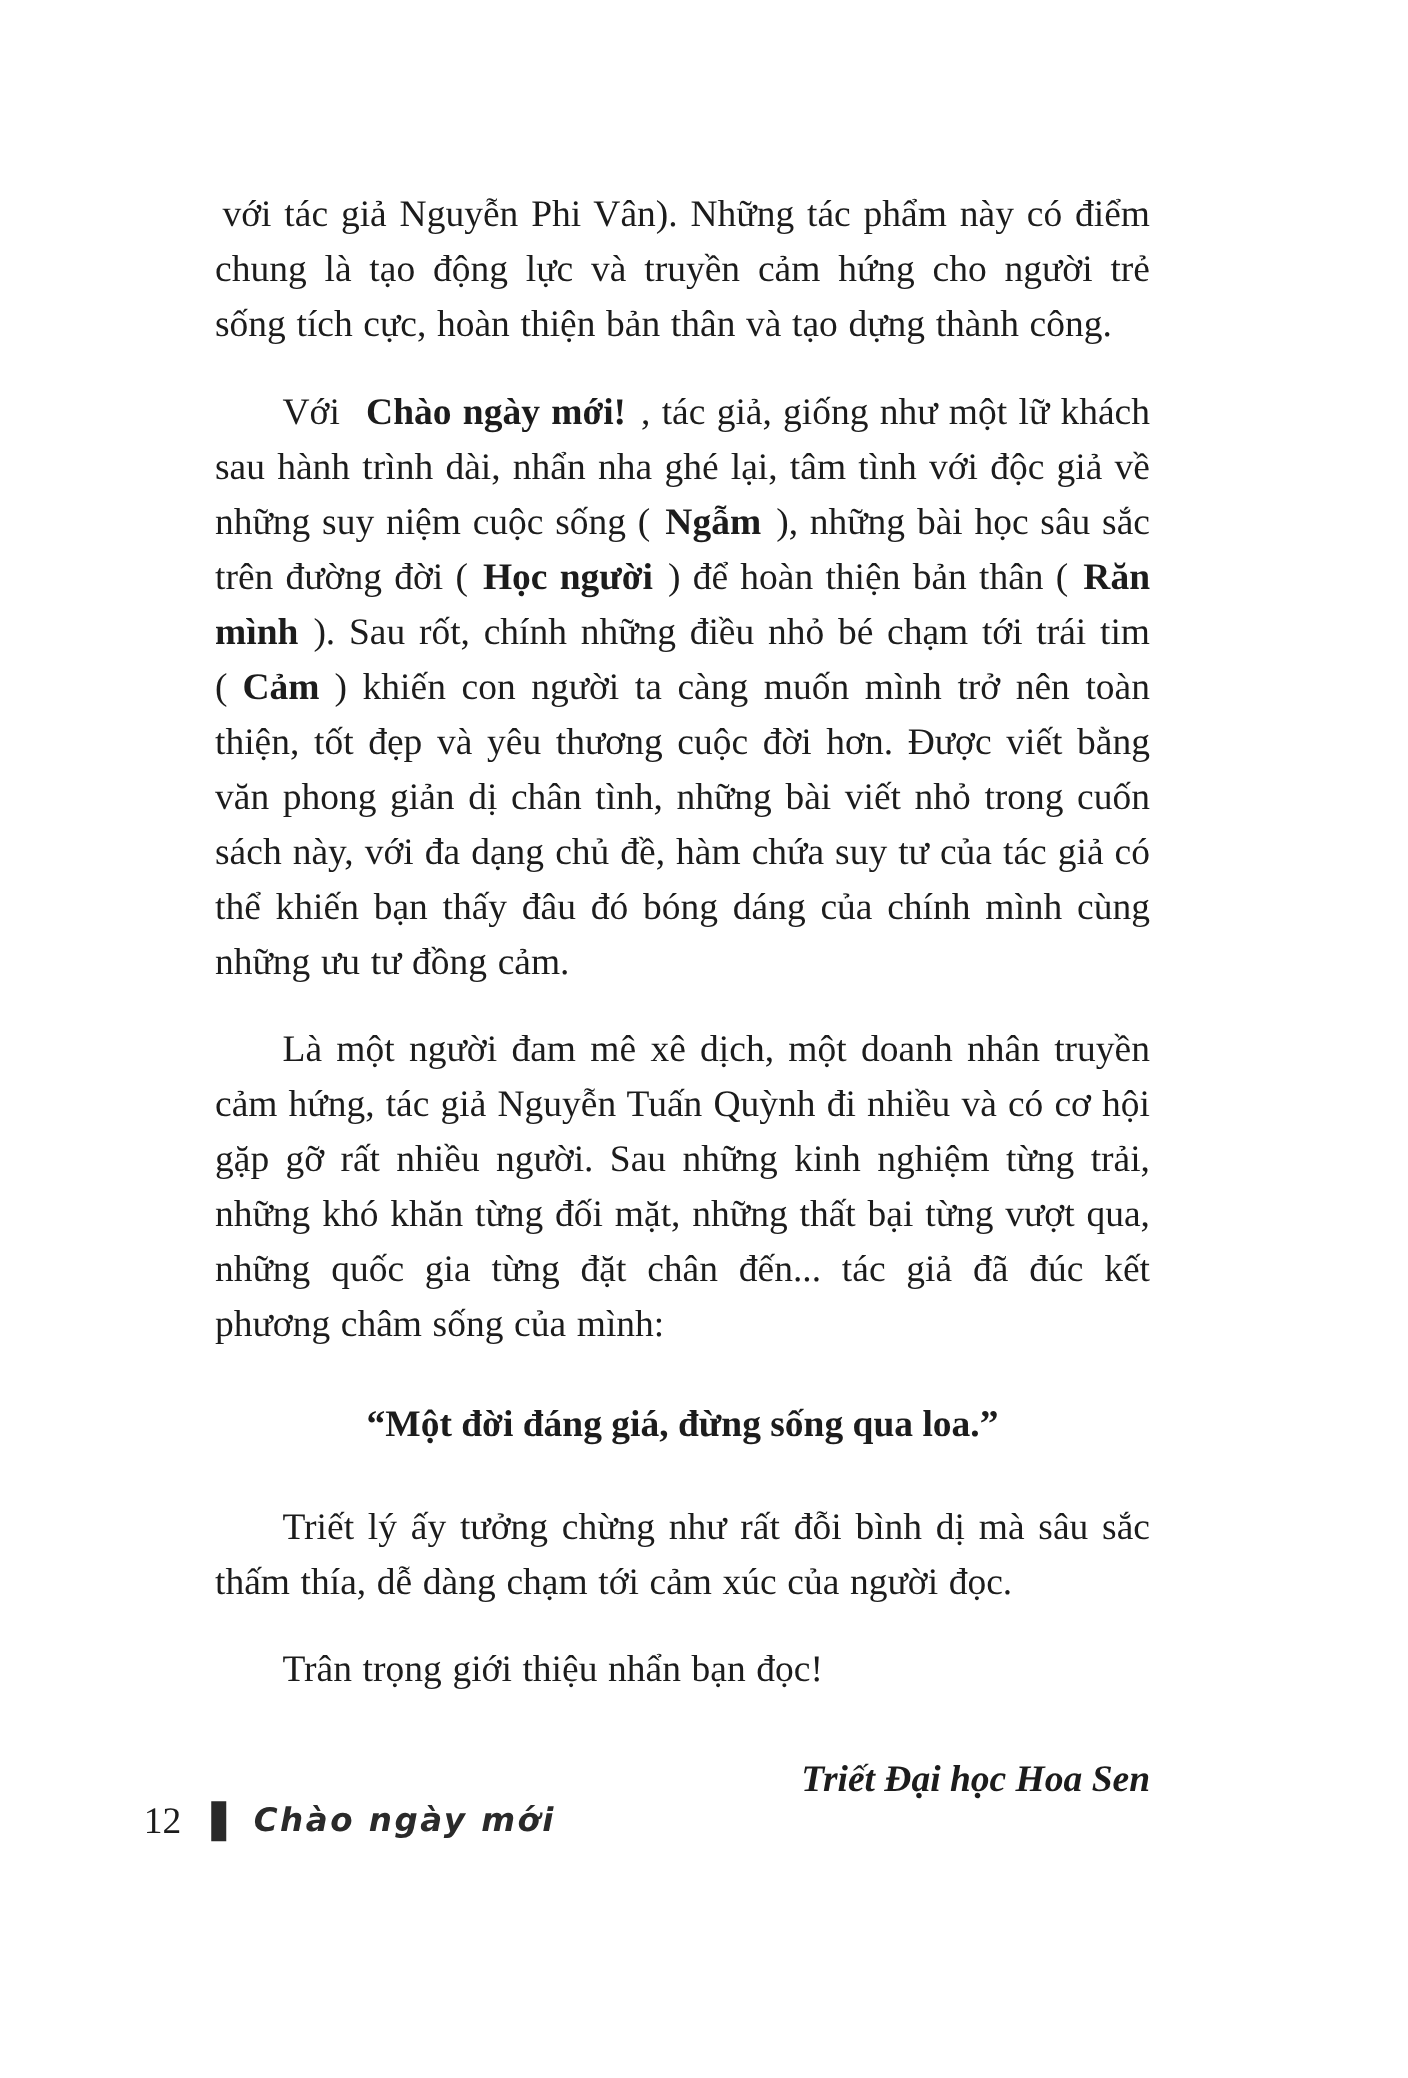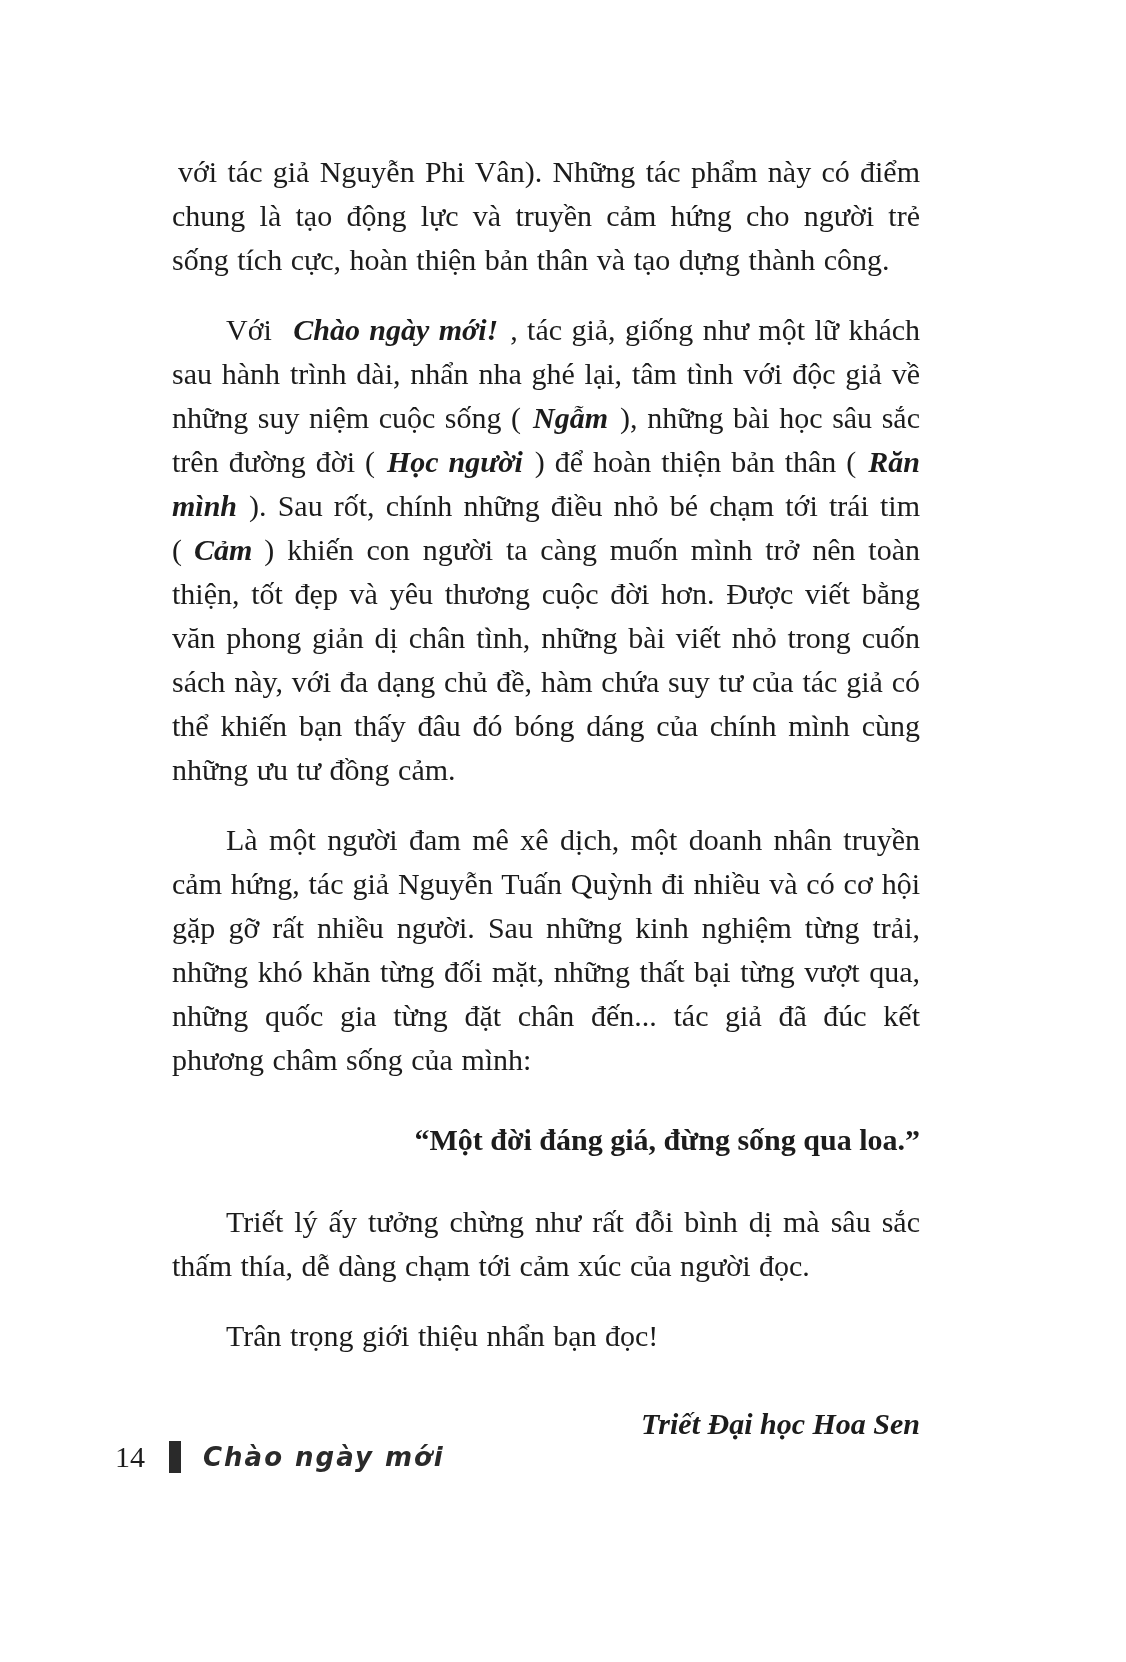--- a/index.html
+++ b/index.html
@@ -18,26 +18,26 @@
   }
   .para {
     font-size: 30px;
     line-height: 44px;
     text-align: justify;
     text-indent: 48px;
     margin-bottom: 14px;
     word-spacing: 1px;
   }
   .para.no-indent { text-indent: 0; }
-  .para span.bi { font-weight: bold; font-style: italic; }
+  .para span.bi { font-weight: bold; }
   .quote {
     font-size: 30px;
     line-height: 44px;
     font-weight: bold;
-    text-align: right;
+    text-align: center;
     margin: 24px 0 26px 0;
   }
   .signature {
     font-size: 30px;
     line-height: 44px;
     font-weight: bold;
     font-style: italic;
     text-align: right;
     margin-top: 32px;
   }
@@ -75,17 +75,17 @@
     <p class="para no-indent"><span>với tác giả Nguyễn Phi Vân). Những tác phẩm này có điểm chung là tạo động lực và truyền cảm hứng cho người trẻ sống tích cực, hoàn thiện bản thân và tạo dựng thành công.</span></p>
     <p class="para"><span>Với </span><span class="bi">Chào ngày mới!</span><span>, tác giả, giống như một lữ khách sau hành trình dài, nhẩn nha ghé lại, tâm tình với độc giả về những suy niệm cuộc sống (</span><span class="bi">Ngẫm</span><span>), những bài học sâu sắc trên đường đời (</span><span class="bi">Học người</span><span>) để hoàn thiện bản thân (</span><span class="bi">Răn mình</span><span>). Sau rốt, chính những điều nhỏ bé chạm tới trái tim (</span><span class="bi">Cảm</span><span>) khiến con người ta càng muốn mình trở nên toàn thiện, tốt đẹp và yêu thương cuộc đời hơn. Được viết bằng văn phong giản dị chân tình, những bài viết nhỏ trong cuốn sách này, với đa dạng chủ đề, hàm chứa suy tư của tác giả có thể khiến bạn thấy đâu đó bóng dáng của chính mình cùng những ưu tư đồng cảm.</span></p>
     <p class="para"><span>Là một người đam mê xê dịch, một doanh nhân truyền cảm hứng, tác giả Nguyễn Tuấn Quỳnh đi nhiều và có cơ hội gặp gỡ rất nhiều người. Sau những kinh nghiệm từng trải, những khó khăn từng đối mặt, những thất bại từng vượt qua, những quốc gia từng đặt chân đến... tác giả đã đúc kết phương châm sống của mình:</span></p>
     <p class="quote">“Một đời đáng giá, đừng sống qua loa.”</p>
     <p class="para"><span>Triết lý ấy tưởng chừng như rất đỗi bình dị mà sâu sắc thấm thía, dễ dàng chạm tới cảm xúc của người đọc.</span></p>
     <p class="para"><span>Trân trọng giới thiệu nhẩn bạn đọc!</span></p>
     <p class="signature">Triết Đại học Hoa Sen</p>
   </div>
 
   <div class="footer">
-    <span class="page-num">14</span>
+    <span class="page-num">12</span>
     <span class="divider"></span>
     <span class="book-title">Chào ngày mới</span>
   </div>
 </div>
 
 </body></html>

